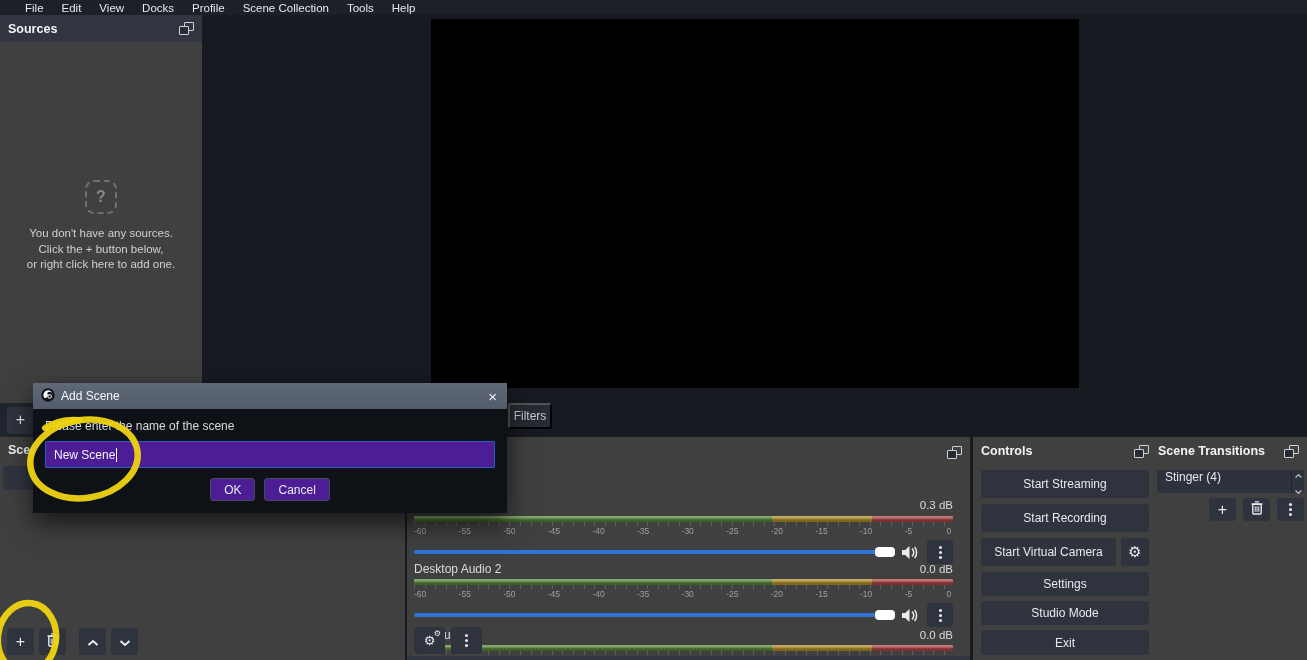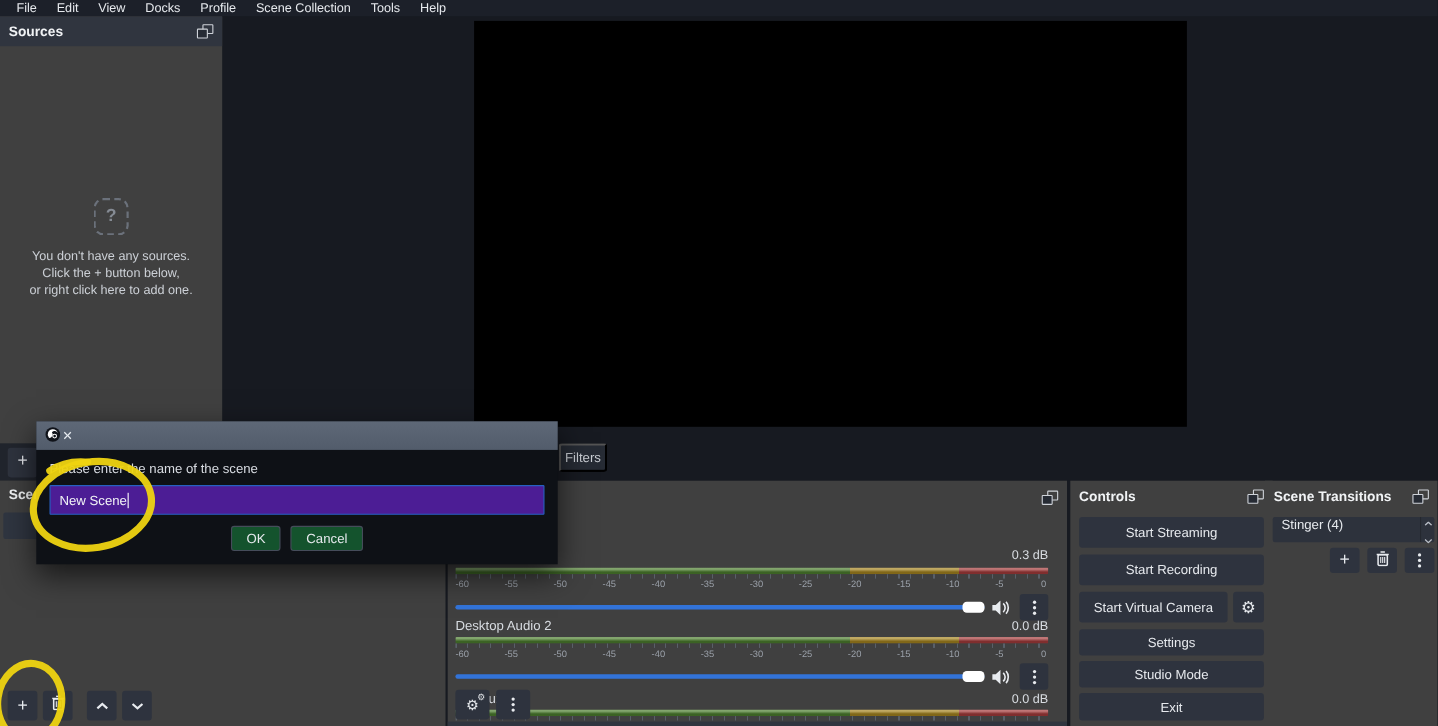--- a/index.html
+++ b/index.html
@@ -7,21 +7,21 @@
   body {
     position:relative; overflow:hidden;
     background:#171a21;
     font-family:"Liberation Sans", "DejaVu Sans", sans-serif;
     color:#e6e9ed; font-size:12px;
     -webkit-font-smoothing:antialiased;
   }
   
   .menubar {
     position:absolute; left:0; top:0; width:1307px; height:15px;
-    background:#1c2029; display:flex; align-items:center; padding-left:6px;
+    background:#1c2029; display:flex; align-items:center; padding-left:16px;
   }
   .menu-item { padding:0 9px; font-size:11.5px; color:#e6e9ed; cursor:default; }
   
   .dock { position:absolute; background:#404040; }
   .dock-header {
     height:25px; display:flex; align-items:center; justify-content:space-between;
     padding:0 8px; font-weight:bold; font-size:12.5px; color:#f1f3f5;
   }
   .popout-icon { position:relative; width:15px; height:13px; flex:0 0 auto; }
   .popout-icon::before {
@@ -122,21 +122,21 @@
     display:flex; align-items:center; padding:0 8px; }
   .dialog-title { font-size:12px; color:#f3f5f7; margin-left:6px; flex:1 1 auto; }
   .dialog-close { background:none; border:none; color:#e9edf2; font-size:15px;
     line-height:1; cursor:pointer; padding:0 2px; font-family:inherit; }
   .dialog-label { margin:10px 12px 0 12px; font-size:12px; color:#d8dce2; }
   .dialog-input { position:relative; margin:8px 12px 0 12px; height:27px;
     background:#4c1d95; border:1px solid #2661c1; border-radius:1px;
     display:flex; align-items:center; padding-left:8px; font-size:12px; color:#f2f4f6; }
   .caret { display:inline-block; width:1px; height:14px; background:#ffffff; margin-left:1px; }
   .dialog-btn-row { display:flex; justify-content:center; gap:9px; margin-top:10px; }
-  .dialog-btn { height:23px; background:#14532d; border:1px solid #454c5a; border-radius:3px;
+  .dialog-btn { height:23px; background:#4c1d95; border:1px solid #454c5a; border-radius:3px;
     color:#e6e9ed; font-size:12px; font-family:inherit; padding:0 13px; cursor:pointer; }
   
   .annotation-overlay { position:absolute; left:0; top:0; width:1307px; height:660px;
     z-index:200; pointer-events:none; }
 </style>
 </head>
 <body>
 
 <div class="menubar">
     <span class="menu-item">File</span>
@@ -379,20 +379,21 @@
 </div>
 
 <div class="dialog">
   <div class="dialog-titlebar">
     <span><svg width="14" height="14" viewBox="0 0 16 16">
           <circle cx="8" cy="8" r="7.6" fill="#10131a"></circle>
           <path d="M8 2.6a5.4 5.4 0 015.2 4 3.6 3.6 0 00-6.1-.9A3.6 3.6 0 014 11.5 5.4 5.4 0 018 2.6z" fill="#ffffff"></path>
           <circle cx="9.9" cy="9.6" r="2.5" fill="#ffffff"></circle>
           <circle cx="9.9" cy="9.6" r="1.4" fill="#10131a"></circle>
         </svg></span>
+    <span class="dialog-title">Add Scene</span>
     <button class="dialog-close">×</button>
   </div>
   <div class="dialog-label">Please enter the name of the scene</div>
   <div class="dialog-input">
     <span>New Scene</span>
       <span class="caret"></span>
   </div>
   <div class="dialog-btn-row">
     <button class="dialog-btn">OK</button>
     <button class="dialog-btn">Cancel</button>

